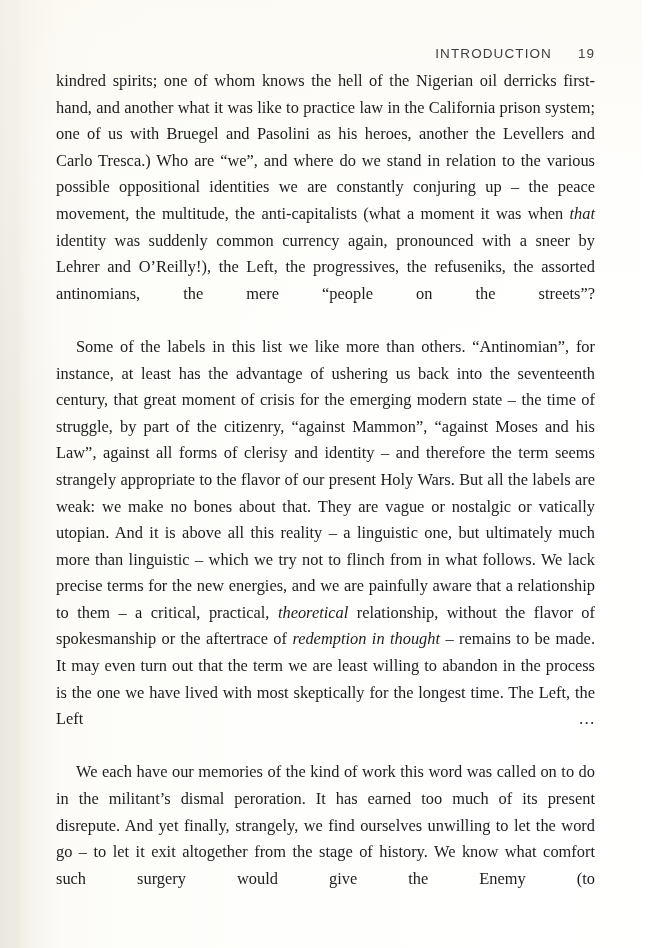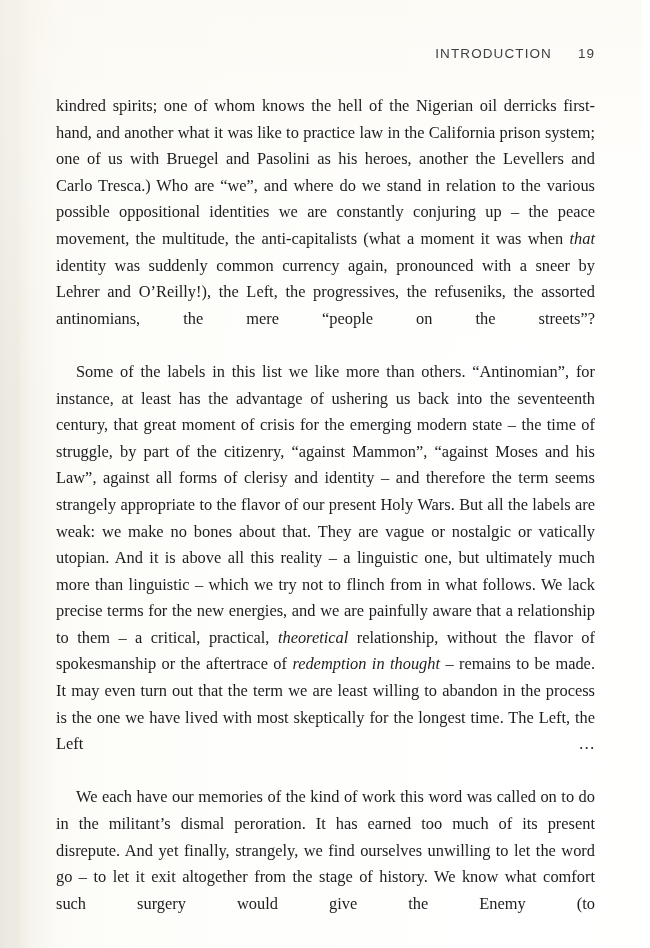--- a/index.html
+++ b/index.html
@@ -77,21 +77,21 @@
     white-space: nowrap;
   }
   .running-head .rh-folio {
     margin-left: 26px;
     letter-spacing: 1.0px;
     white-space: nowrap;
   }
 
   .textblock {
     position: absolute;
-    top: 93px;
+    top: 68px;
     left: 56px;
     width: 539px;
   }
 
   .para {
     margin: 0;
     text-align: justify;
     text-justify: inter-word;
     font-size: 16.4px;
     line-height: 26.6px;

